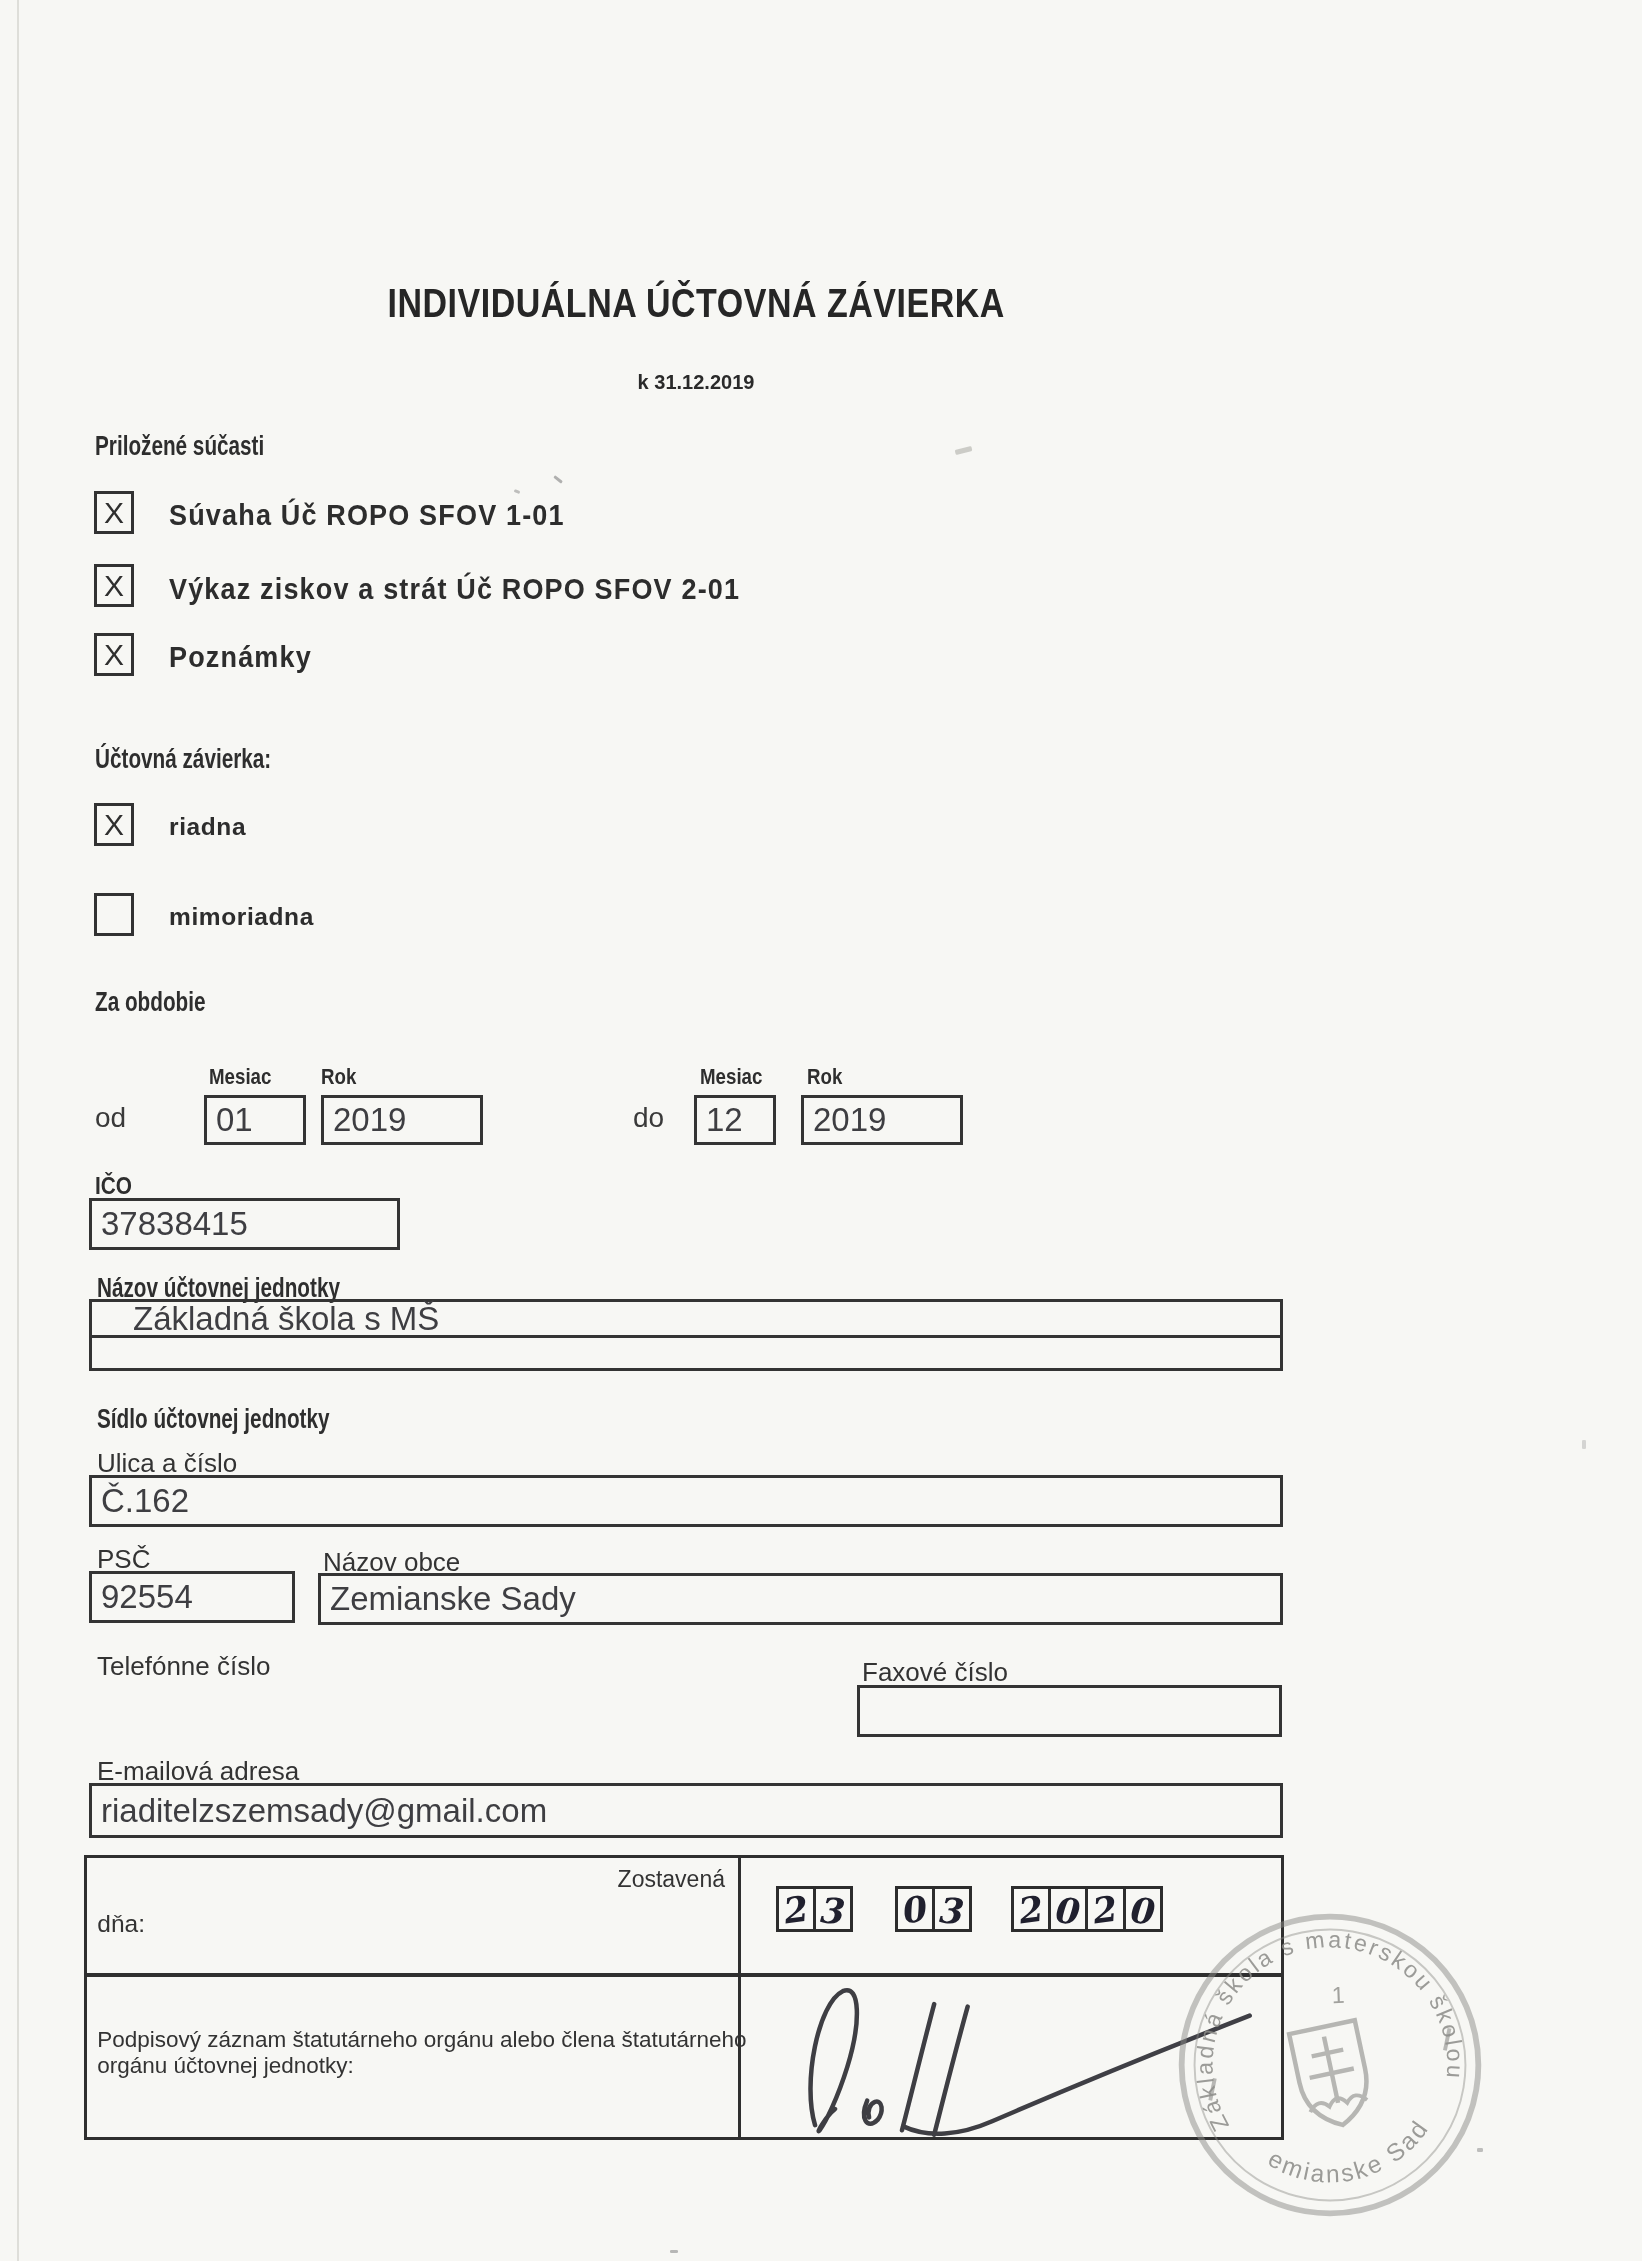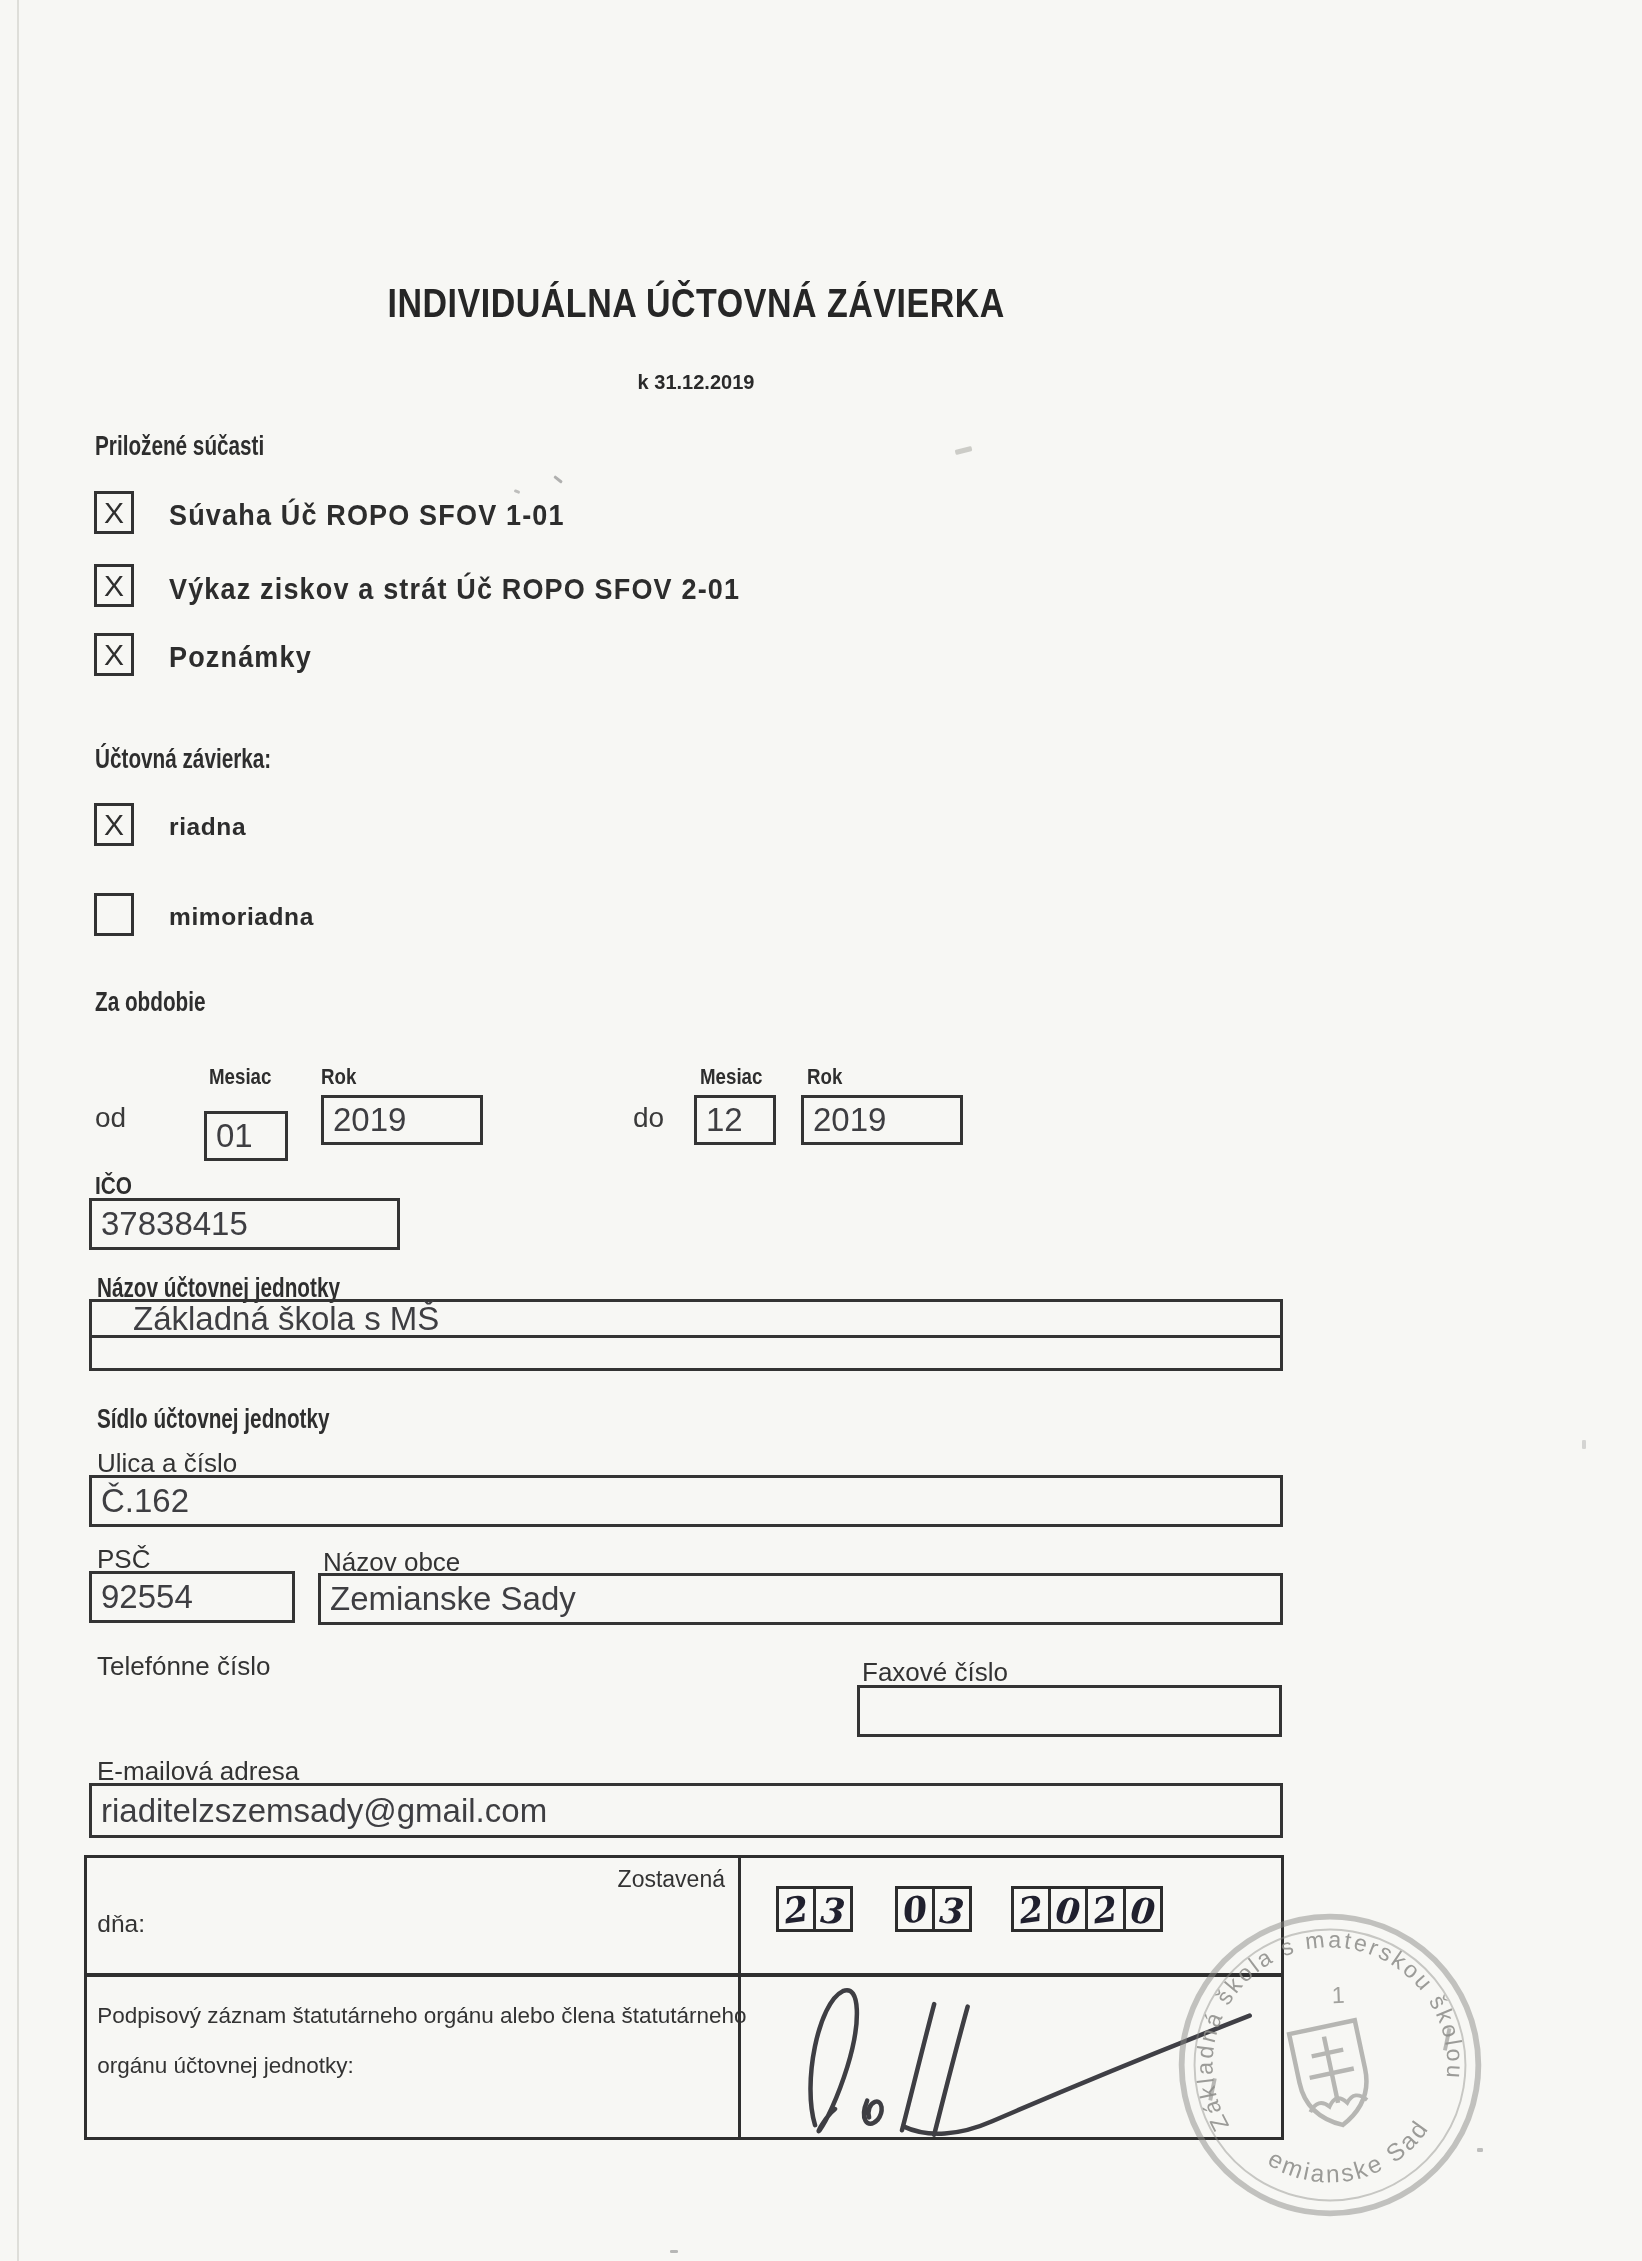--- a/index.html
+++ b/index.html
@@ -103,21 +103,21 @@
   <div class="abs checkbox" style="left:94px;top:893px;">
     <span></span>
   </div>
   <div class="abs opt-lbl" style="left:169px;top:903px;">mimoriadna</div>
 
   <div class="abs h-cond" style="left:95px;top:986px;">Za obdobie</div>
 
   <div class="abs lbl-sm-b" style="left:209px;top:1064px;">Mesiac</div>
   <div class="abs lbl-sm-b" style="left:321px;top:1064px;">Rok</div>
   <div class="abs odlbl" style="left:95px;top:1102px;">od</div>
-  <div class="fieldbox" style="left:204px;top:1095px;width:84px;height:50px;margin-top:16px;">
+  <div class="fieldbox" style="left:204px;top:1095px;width:102px;height:50px;">
     <div class="val">01</div>
   </div>
   <div class="fieldbox" style="left:321px;top:1095px;width:162px;height:50px;">
     <div class="val">2019</div>
   </div>
 
   <div class="abs lbl-sm-b" style="left:700px;top:1064px;">Mesiac</div>
   <div class="abs lbl-sm-b" style="left:807px;top:1064px;">Rok</div>
   <div class="abs odlbl" style="left:633px;top:1102px;">do</div>
   <div class="fieldbox" style="left:694px;top:1095px;width:82px;height:50px;">
@@ -198,21 +198,21 @@
           <span class="digit">0</span>
         </div>
       <div class="dcell">
           <span class="digit">2</span>
         </div>
       <div class="dcell">
           <span class="digit">0</span>
         </div>
     </div>
 
-    <div class="abs cell-lbl" style="left:10.3px;top:145px;font-size:22.5px;">Podpisový záznam štatutárneho orgánu alebo člena štatutárneho</div>
+    <div class="abs cell-lbl" style="left:10.3px;top:169px;font-size:22.5px;">Podpisový záznam štatutárneho orgánu alebo člena štatutárneho</div>
     <div class="abs cell-lbl" style="left:10.3px;top:195px;font-size:22.5px;">orgánu účtovnej jednotky:</div>
   </div>
 
   <svg class="abs" style="left:741px;top:1964px;" width="528" height="187" viewBox="0 0 820 290">
     <g fill="none" stroke="#2f2f35" stroke-width="7" stroke-linecap="round" opacity="0.92">
       <path d="M 115 250 C 95 185, 120 60, 158 42 C 186 30, 186 92, 165 160 C 150 208, 132 245, 122 258 C 116 266, 130 238, 146 225"></path>
       <path d="M 196 212 C 184 240, 196 258, 212 242 C 222 230, 220 210, 208 214 C 200 217, 196 228, 199 238"></path>
       <path d="M 300 62 C 282 130, 262 212, 250 258"></path>
       <path d="M 352 66 C 332 138, 312 218, 300 265"></path>
       <path d="M 252 252 C 290 270, 340 266, 390 244 C 470 210, 560 170, 790 80"></path>

